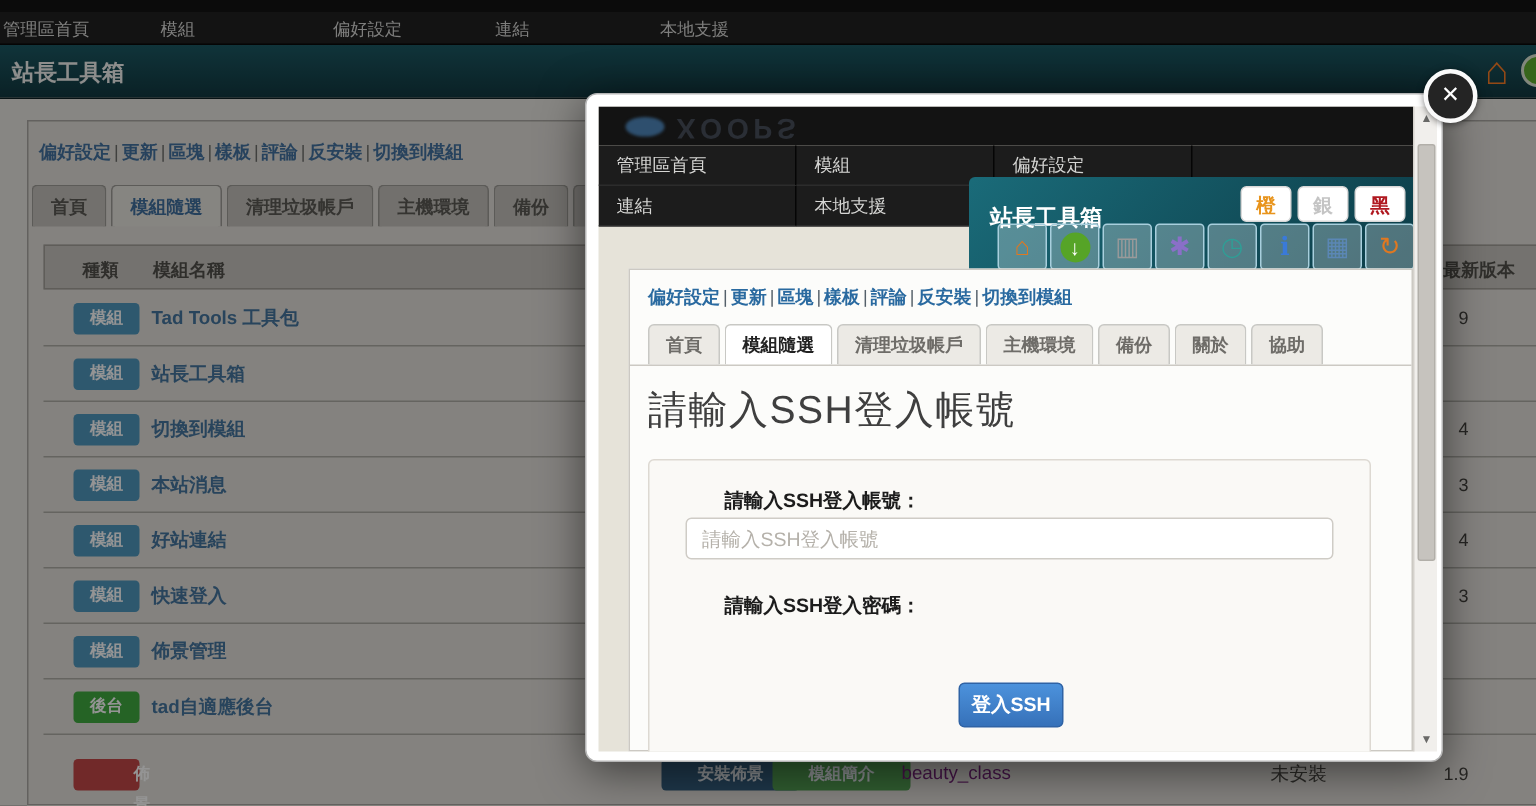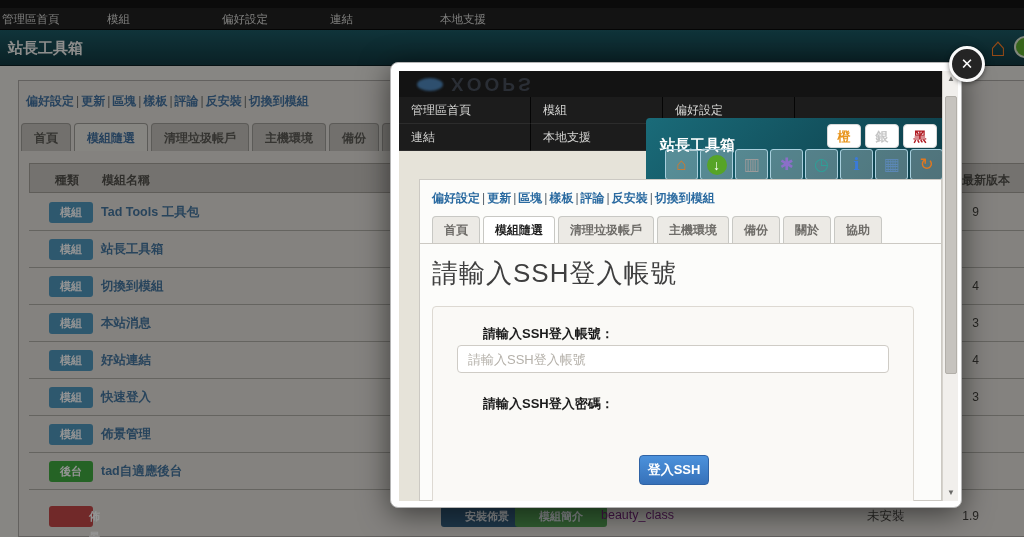--- a/index.html
+++ b/index.html
@@ -31,21 +31,21 @@
   .bg-row { position:absolute; left:0; width:1040px; height:37px; border-bottom:1px solid #aca9a3; }
   .type-badge { position:absolute; left:20px; top:8px; width:44px; height:21px; line-height:21px; text-align:center;
     border-radius:3px; font-size:11px; font-weight:bold; color:#fff; }
   .tb-module { background:#4a94bc; } .tb-admin { background:#3aa83a; } .tb-theme { background:#c04040;padding-left:40px; }
   .row-name { position:absolute; left:72px; top:10px; font-size:12.5px; font-weight:bold; color:#3f719c; white-space:nowrap; cursor:pointer; }
   .row-ver { position:absolute; left:860px; top:11px; width:90px; text-align:right; font-size:12px; color:#3c3a36; }
   .act-badge { position:absolute; top:8px; height:21px; line-height:21px; padding:0 24px; border-radius:3px;
     font-size:11px; font-weight:bold; color:#e8eef2; cursor:pointer; white-space:nowrap; }
   .ab-install { left:412px; background:#2e5a7c; } .ab-intro { left:486px; background:#4e9e4e; }
   .row-dir { position:absolute; left:572px; top:10px; font-size:12.5px; color:#701a75; }
-  .row-status { position:absolute; left:818px; top:10px; font-size:12.5px; color:#44423e;margin-left:20px; }
+  .row-status { position:absolute; left:818px; top:10px; font-size:12.5px; color:#44423e; }
 
   
   .overlay { position:absolute; left:0; top:0; width:1024px; height:537px; background:rgba(12,12,12,0.44); }
 
   
   .modal { position:absolute; left:390px; top:62px; width:572px; height:446px; background:#fff;
     border:1px solid #b5b5b5; border-radius:8px; box-shadow:0 6px 30px rgba(0,0,0,0.55); }
   .mini { position:absolute; left:8px; top:8px; width:543px; height:430px; background:#e6e3d9; overflow:hidden; }
   .mini-logo { position:absolute; left:0; top:0; width:543px; height:26px; background:#131313; }
   .mini-logo .xoops { position:absolute; left:52px; top:2px; font-size:19px; font-weight:bold; letter-spacing:3px;

